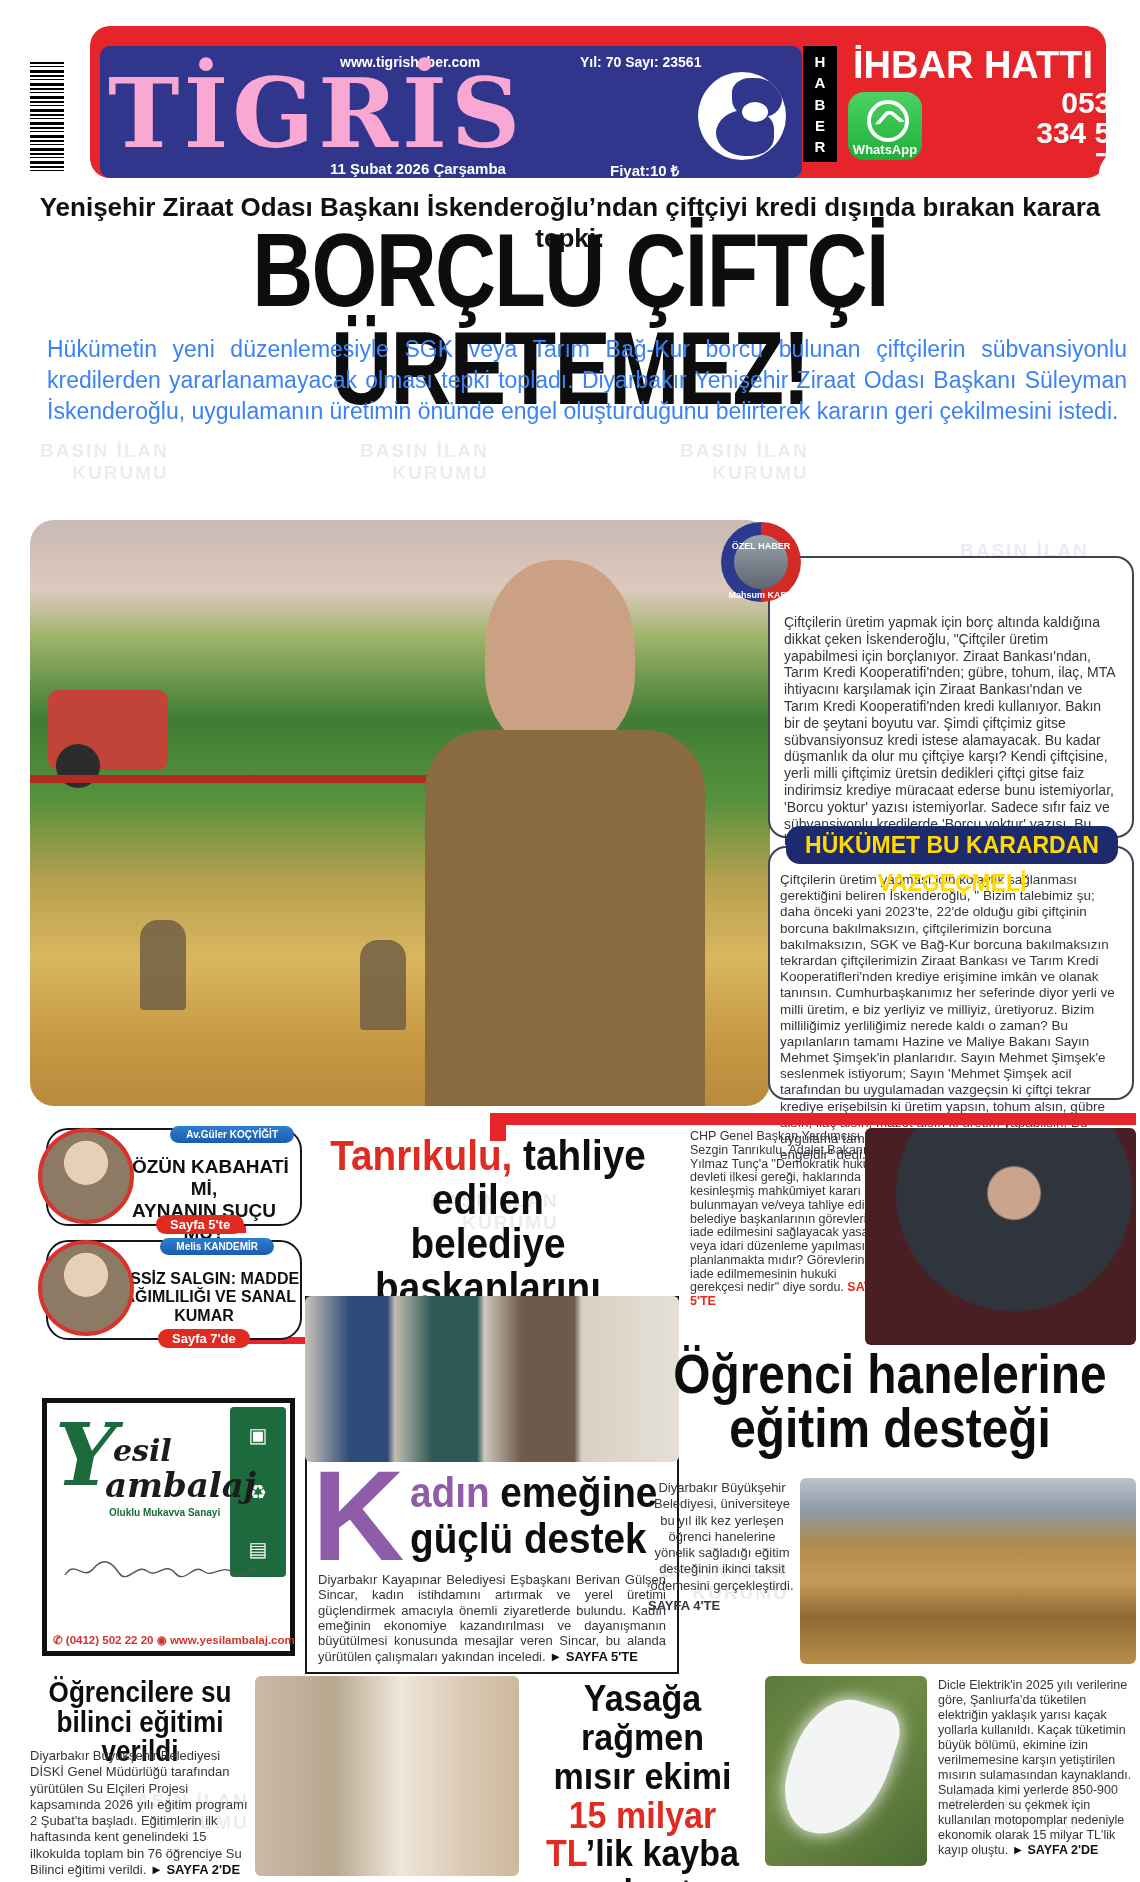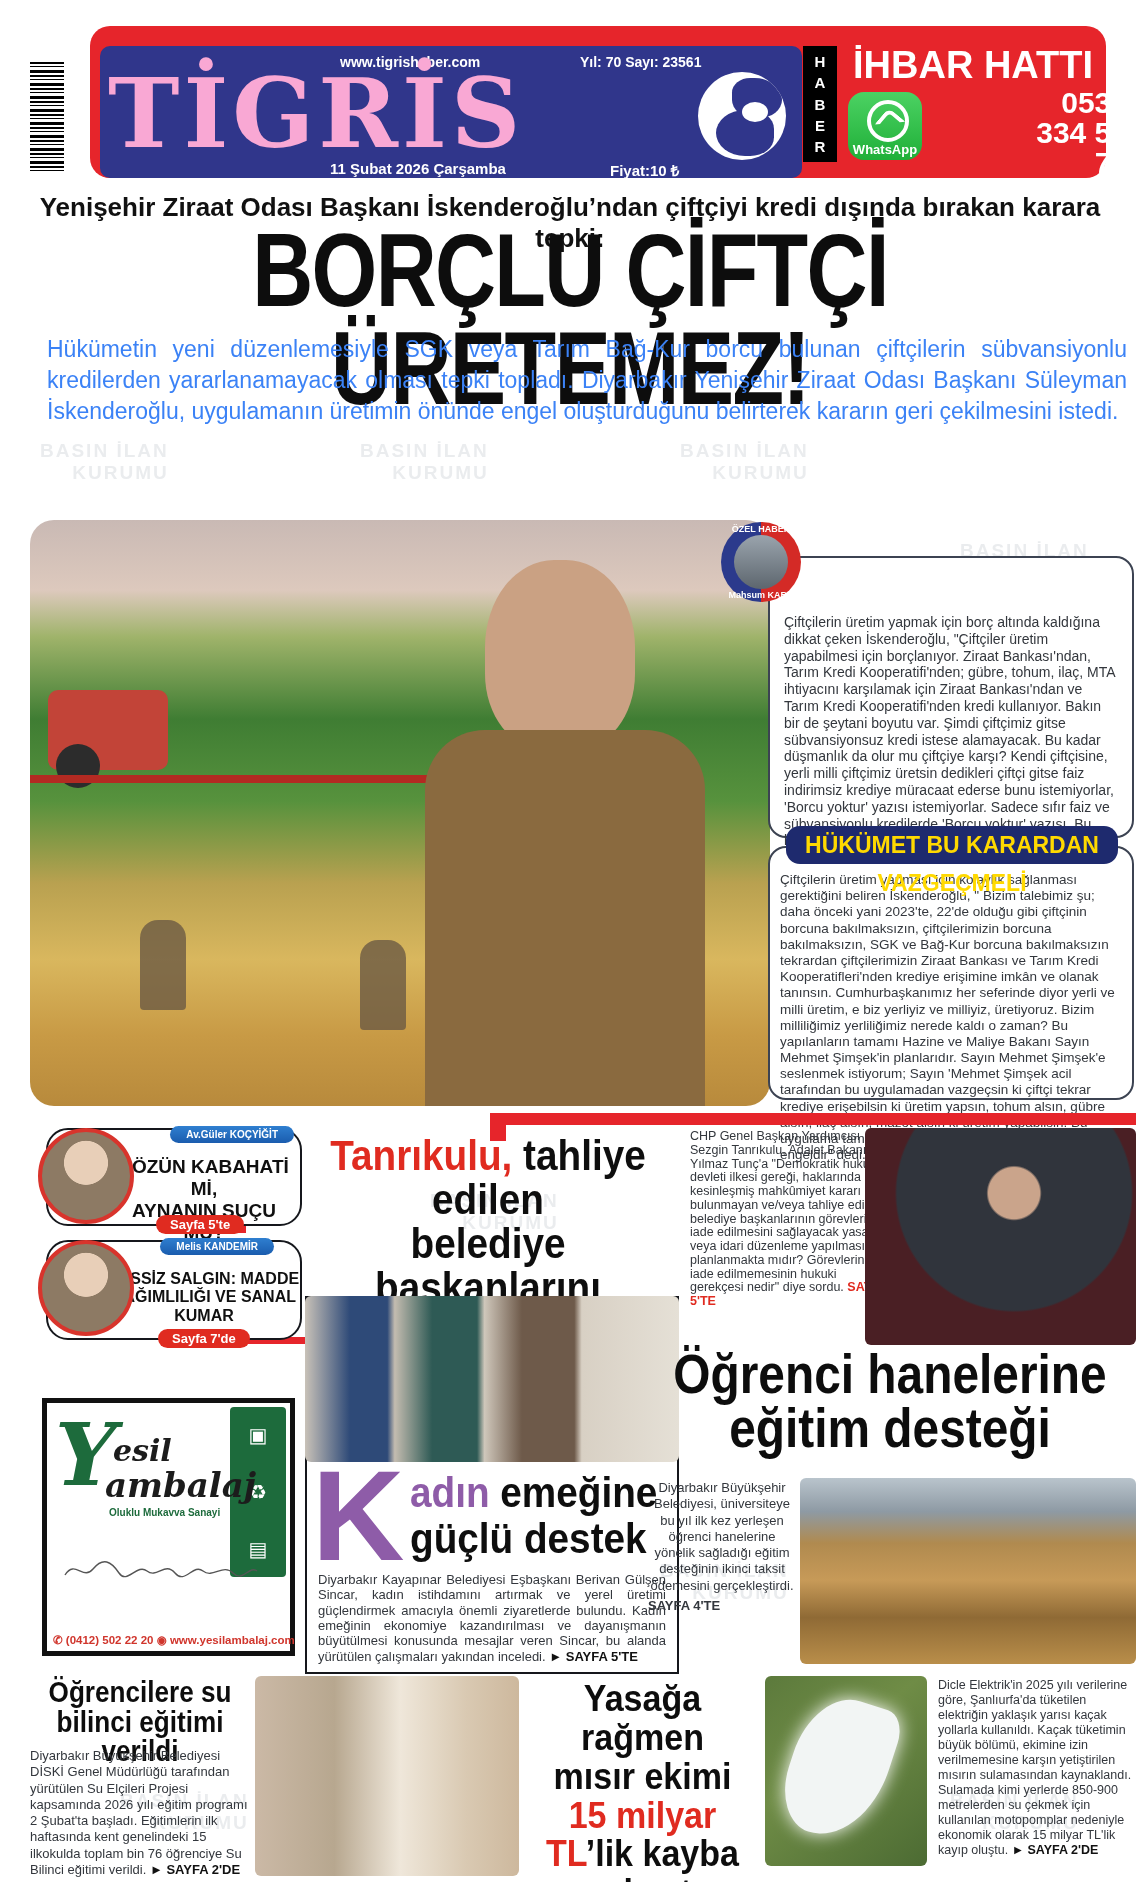--- a/index.html
+++ b/index.html
@@ -46,21 +46,21 @@
   .tractor{position:absolute;left:18px;top:170px;width:120px;height:80px;background:#c24438;border-radius:10px;}
   .tractor:after{content:"";position:absolute;left:8px;bottom:-18px;width:44px;height:44px;background:#2c2c2c;border-radius:50%;}
   .farmer-head{position:absolute;left:455px;top:40px;width:150px;height:190px;background:#caa183;border-radius:46% 46% 40% 40%;}
   .farmer-body{position:absolute;left:395px;top:210px;width:280px;height:380px;background:#8a6a3f;border-radius:60px 60px 0 0;}
   .worker{position:absolute;width:46px;height:90px;background:#6b5a43;border-radius:18px 18px 4px 4px;opacity:.8;}
 
   .badge{left:721px;top:522px;width:80px;height:80px;border-radius:50%;
          background:conic-gradient(#d42a26 0 50%,#2b3a8c 50% 100%);z-index:6;}
   .badge .inner{position:absolute;left:13px;top:13px;width:54px;height:54px;border-radius:50%;
                 background:linear-gradient(#9aa4ad,#5d666e);}
-  .badge .t{position:absolute;width:100%;text-align:center;color:#fff;font-weight:bold;font-size:9px;}
+  .badge .t{position:absolute;width:100%;text-align:center;color:#fff;font-weight:bold;font-size:9px;margin-top:17px;}
 
   .subhead{background:#1e2a6e;border-radius:14px;color:#ffd900;font-weight:bold;text-align:center;z-index:5;}
   .txtbox{border:2px solid #3c4352;border-radius:18px;background:#fff;box-sizing:border-box;}
   .body-sm{font-size:14px;line-height:1.2;color:#33373d;text-align:left;}
   .pgref-red{color:#e02b20;font-weight:bold;}
   .pgref-blk{color:#111;font-weight:bold;}
 
   
   .redbar{background:#e6252b;position:absolute;}
 

